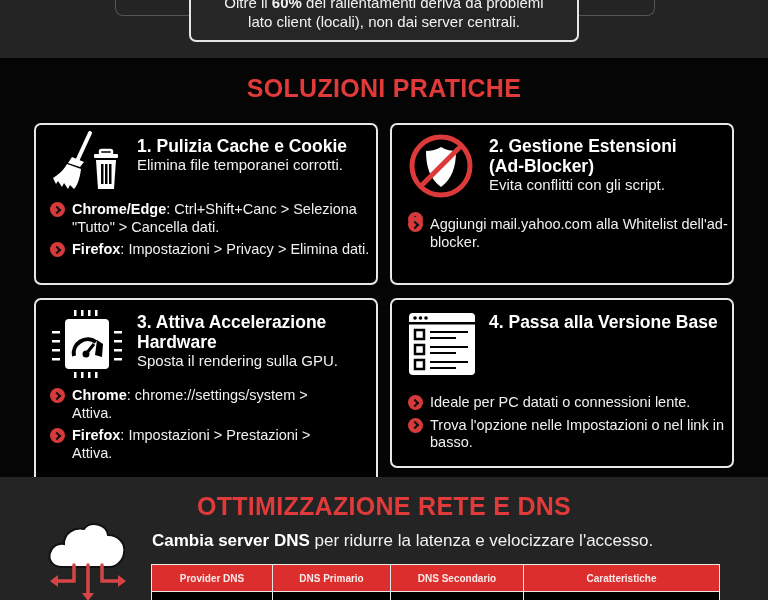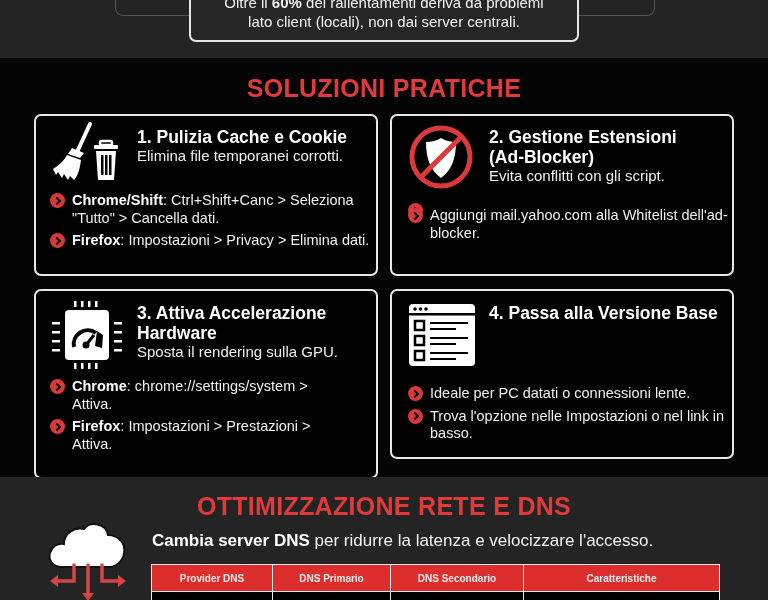--- a/index.html
+++ b/index.html
@@ -10,21 +10,21 @@
   .top-section { position: absolute; left: 0; top: 0; width: 768px; height: 58px; background: #242424; }
   .top-outer-box { position: absolute; left: 115px; top: -10px; width: 540px; height: 26px; border: 1.5px solid #555; border-top: none; border-radius: 0 0 8px 8px; }
   .top-callout { position: absolute; left: 189px; top: -8px; width: 390px; height: 50px; background: #262626; border: 2px solid #e6e6e6; border-top: none; border-radius: 0 0 7px 7px; text-align: center; font-size: 15px; line-height: 19px; padding-top: 1px; color: #f2f2f2; }
   .top-callout b { font-weight: bold; }
 
   
   .solutions { position: absolute; left: 0; top: 58px; width: 768px; height: 419px; background: #050505; }
   .section-title { position: absolute; width: 100%; text-align: center; color: #e03a3a; font-weight: bold; font-size: 25px; letter-spacing: 0.3px; }
   .sol-title { top: 16px; }
 
-  .card { position: absolute; border: 2px solid #e8e8e8; border-radius: 7px; background: #000; }
+  .card { position: absolute; border: 2px solid #e8e8e8; border-radius: 7px; background: #000; margin-top: 9px; }
   .card .icon { position: absolute; }
   .card .head { position: absolute; }
   .card h3 { font-size: 17.5px; font-weight: bold; line-height: 20px; color: #fff; }
   .card .sub { font-size: 15px; line-height: 18px; color: #f0f0f0; }
   .card ul { position: absolute; list-style: none; }
   .card li { position: relative; padding-left: 22px; font-size: 14.5px; line-height: 17.5px; margin-bottom: 5px; color: #f0f0f0; }
   .card li .bullet { position: absolute; left: 0; top: 1px; width: 15px; height: 15px; border-radius: 50%; background: #d63a3a; }
   .card li .bullet::after { content: ""; position: absolute; left: 4px; top: 4.5px; width: 4px; height: 4px; border-right: 2px solid #111; border-top: 2px solid #111; transform: rotate(45deg); }
   .card li b { font-weight: bold; color: #fff; }
 
@@ -69,21 +69,21 @@
         <rect x="51" y="33" width="2.5" height="20" fill="#000"></rect>
         <rect x="55" y="33" width="2.5" height="20" fill="#000"></rect>
         <rect x="59" y="33" width="2.5" height="20" fill="#000"></rect>
       </svg>
     </div>
     <div class="head" style="left:101px;top:11px;width:235px;">
       <h3>1. Pulizia Cache e Cookie</h3>
       <div class="sub">Elimina file temporanei corrotti.</div>
     </div>
     <ul style="left:14px;top:76px;width:320px;">
-      <li><span class="bullet"></span><b>Chrome/Shift</b><span>: Ctrl+Shift+Canc &gt; Seleziona "Tutto" &gt; Cancella dati.</span></li>
+      <li><span class="bullet"></span><b>Chrome/Edge</b><span>: Ctrl+Shift+Canc &gt; Seleziona "Tutto" &gt; Cancella dati.</span></li>
       <li><span class="bullet"></span><b>Firefox</b><span>: Impostazioni &gt; Privacy &gt; Elimina dati.</span></li>
     </ul>
   </div>
 
   <div class="card card2">
     <div class="icon" style="left:16px;top:8px;">
       <svg width="66" height="66" viewBox="0 0 66 66">
         <path d="M33 14 C38 17 44 18 48 18 C48 34 44 46 33 54 C22 46 18 34 18 18 C22 18 28 17 33 14 Z" fill="#fff"></path>
         <circle cx="33" cy="33" r="29" fill="none" stroke="#dc3a3a" stroke-width="5"></circle>
         <line x1="13" y1="53" x2="53" y2="13" stroke="#dc3a3a" stroke-width="5"></line>

